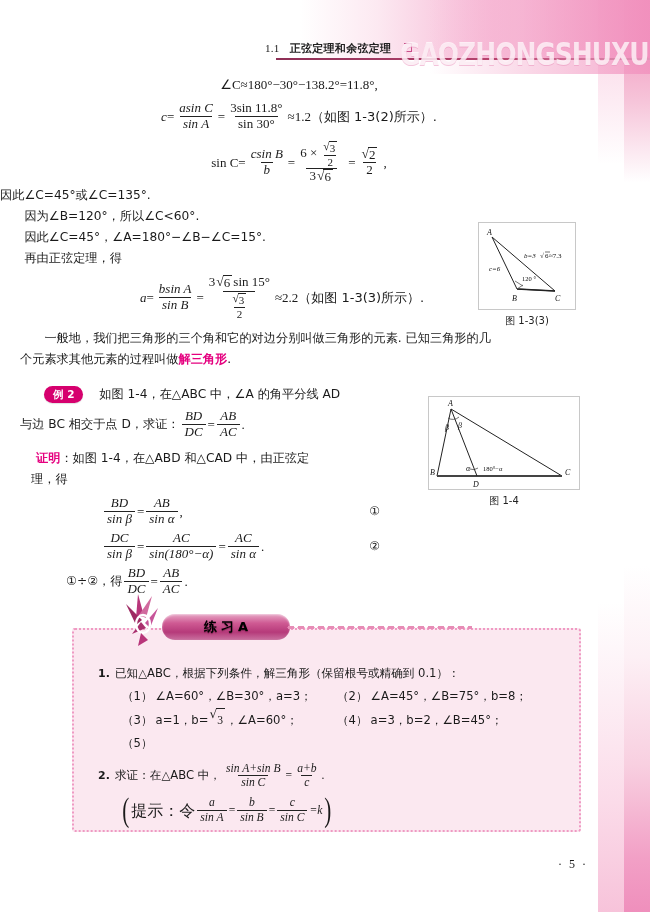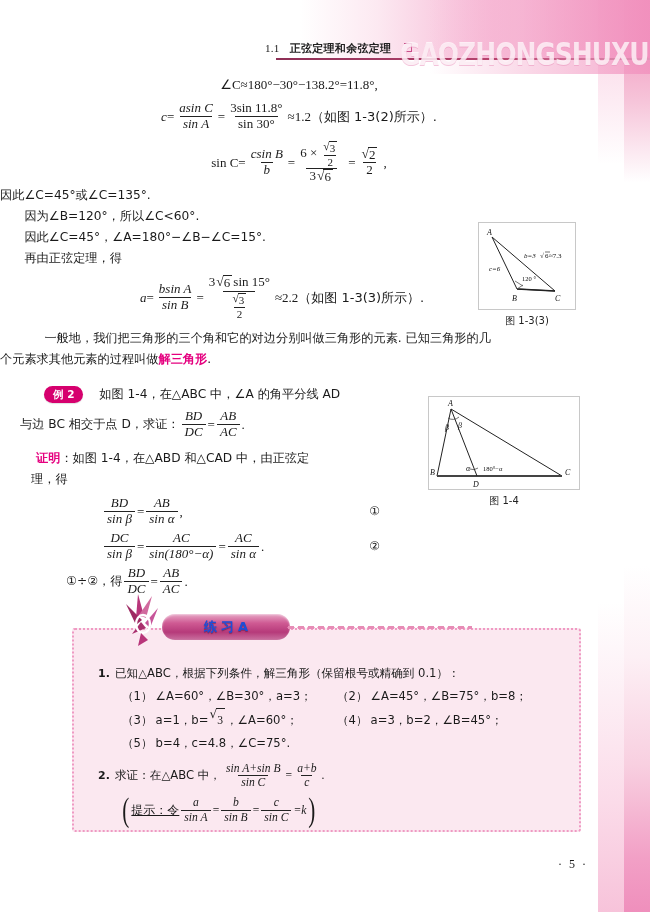--- a/index.html
+++ b/index.html
@@ -221,21 +221,21 @@
     left: 72px; top: 14px;
     width: 128px; height: 26px;
     border-radius: 13px;
     background: linear-gradient(to bottom, #e7a6c6 0%, #cf5a93 35%, #b63a7a 70%, #c9709f 100%);
     box-shadow: inset 0 1px 2px rgba(255,255,255,0.5);
   }
   .ex-pill-label {
     position: absolute;
     left: 0; top: 0; width: 128px; height: 26px;
     display: flex; align-items: center; justify-content: center;
-    color: #1d4ed8;
+    color: #000000;
     font-family: "DejaVu Sans", sans-serif;
     font-weight: 700;
     font-size: 13px;
     letter-spacing: 4px;
     text-indent: 4px;
     text-shadow: 0 1px 1px rgba(90,20,55,0.6);
   }
   .ex-dots {
     position: absolute;
     left: 196px; top: 25px;
@@ -390,21 +390,21 @@
               </span></span>
             <span class="den mu">2</span>
           </span>
       </span>
     </span>
     <span class="mu">≈2.2</span>
     <span class="body-text" style="font-size:13px;">（如图 1-3(3)所示）.</span>
   </div>
 
   <div class="line indent2" style="margin-top:8px; padding-left:20px;">一般地，我们把三角形的三个角和它的对边分别叫做三角形的元素. 已知三角形的几</div>
-  <div class="line" style="">
+  <div class="line" style="padding-left:20px;">
     <span>个元素求其他元素的过程叫做</span><span class="hl2">解三角形</span><span>.</span>
   </div>
 
   <div class="line" style="margin-top:14px; padding-left:44px;">
     <span class="ex-badge">例 2</span>
     <span style="margin-left:12px;">如图 1-4，在△ABC 中，∠A 的角平分线 AD</span>
   </div>
   <div class="eq-left" style="padding-left:20px; margin-top:4px;">
     <span class="body-text">与边 BC 相交于点 D，求证：</span>
     <span class="frac">
@@ -564,21 +564,20 @@
         <span>，∠A=60°；</span>
     </span>
     <span class="ex-sub-col">
       <span>（4）</span>
       <span style="margin-left:3px;">a=3，b=2，∠B=45°；</span>
     </span>
   </div>
   <div class="ex-sub-row">
     <span class="ex-sub-col">
       <span>（5）</span>
-      <span style="margin-left:3px;">b=4，c=4.8，∠C=75°.</span>
     </span>
   </div>
 
   
   <div class="ex-item" style="margin-top:7px; align-items:center;">
     <span class="ex-num">2.</span>
     <span>求证：在△ABC 中，</span>
     <span class="frac">
       <span class="num ml">sin A+sin B</span>
       <span class="den ml">sin C</span>
@@ -587,21 +586,21 @@
     <span class="frac">
       <span class="num ml">a+b</span>
       <span class="den ml">c</span>
     </span>
     <span class="mu">.</span>
   </div>
 
   
   <div class="paren-wrap" style="padding-left:22px; margin-top:6px;">
     <span class="big-paren">(</span>
-    <span style="font-family:'DejaVu Sans',sans-serif; font-size:12px;text-decoration:underline;">提示：令</span>
+    <span style="font-family:'DejaVu Sans',sans-serif; font-size:16px;">提示：令</span>
     <span class="frac">
       <span class="num ml">a</span>
       <span class="den ml">sin A</span>
     </span>
     <span class="mu">=</span>
     <span class="frac">
       <span class="num ml">b</span>
       <span class="den ml">sin B</span>
     </span>
     <span class="mu">=</span>

